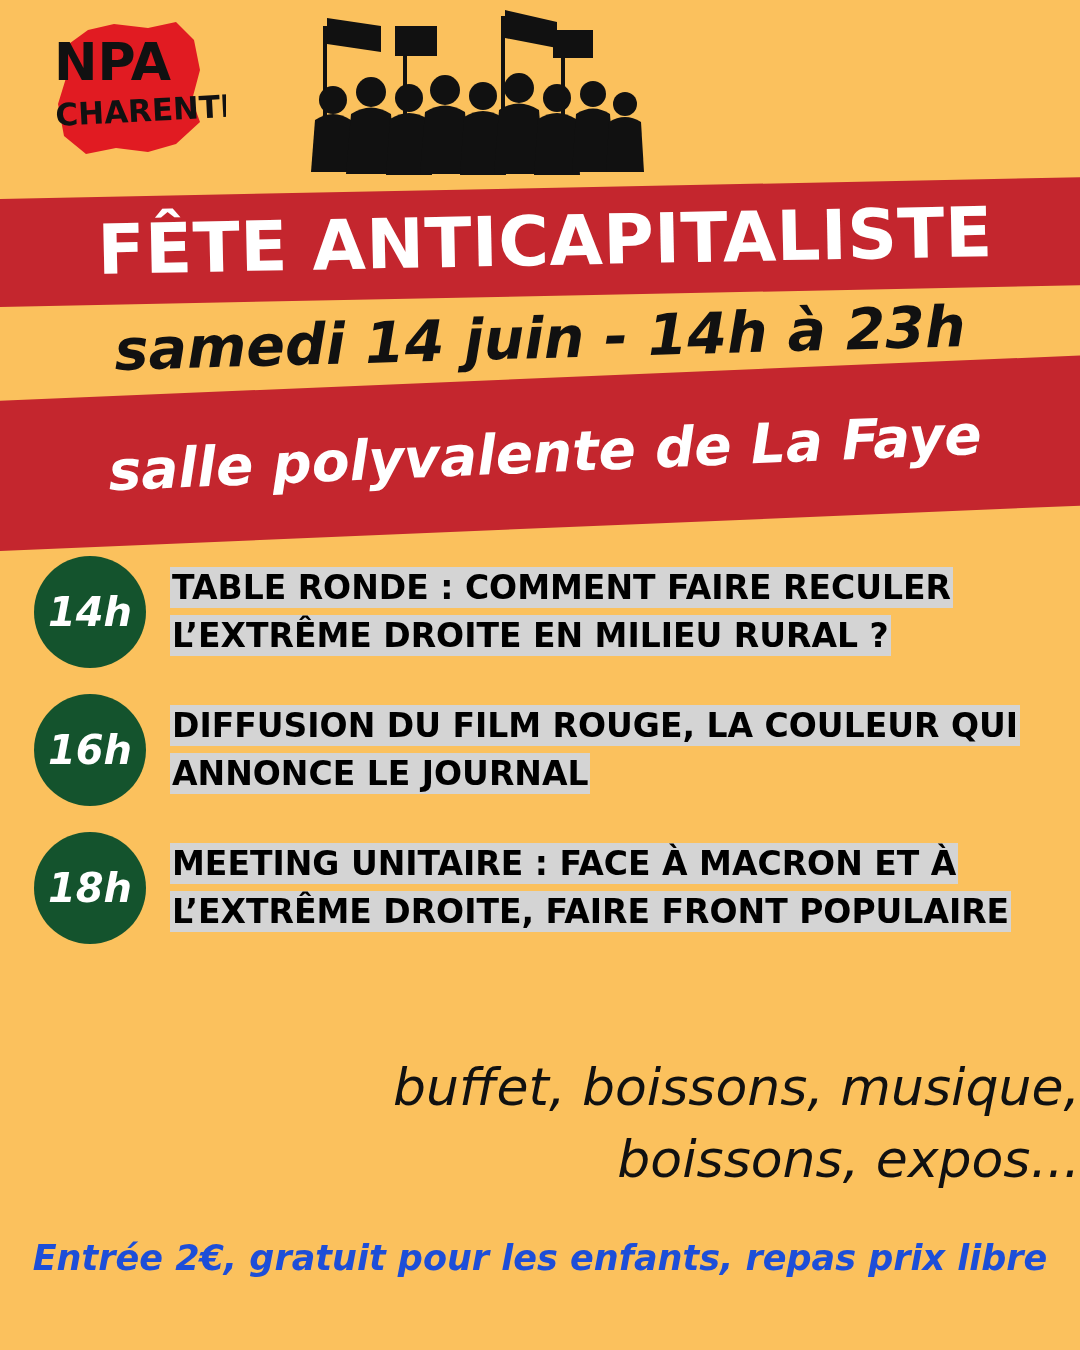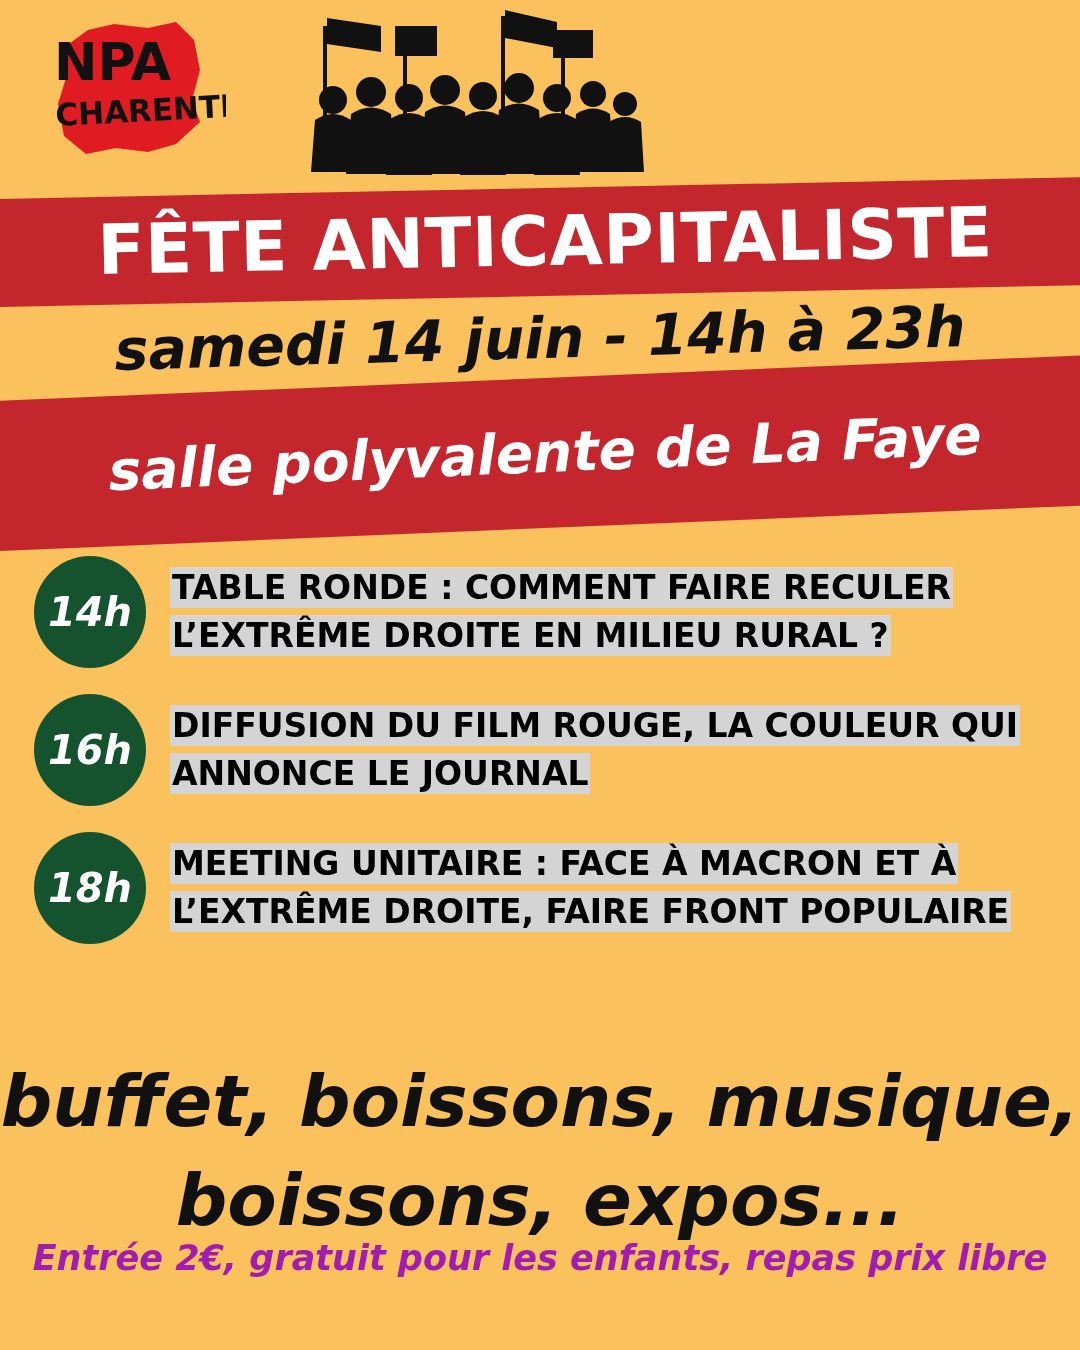--- a/index.html
+++ b/index.html
@@ -144,35 +144,35 @@
     -webkit-box-decoration-break: clone;
     padding: 1px 2px;
   }
 
   
   .extras {
     position: absolute;
     top: 1052px;
     left: 0;
     width: 1080px;
+    text-align: right;
+    color: #111111;
+    font-size: 52px;
+    font-weight: 400;
+    font-style: italic;
+    line-height: 1.38;
+    font-family: "DejaVu Sans", sans-serif;
+  }
+  .price {
+    position: absolute;
+    top: 1238px;
+    left: 0;
+    width: 1080px;
     text-align: center;
-    color: #111111;
-    font-size: 72px;
-    font-weight: 700;
-    font-style: italic;
-    line-height: 1.38;
-    font-family: "DejaVu Sans", sans-serif;
-  }
-  .price {
-    position: absolute;
-    top: 1238px;
-    left: 0;
-    width: 1080px;
-    text-align: center;
-    color: #a21caf;
+    color: #1d4ed8;
     font-size: 35px;
     font-weight: 900;
     font-style: italic;
     font-family: "DejaVu Sans", sans-serif;
     white-space: nowrap;
   }
 </style>
 </head>
 <body>
 

